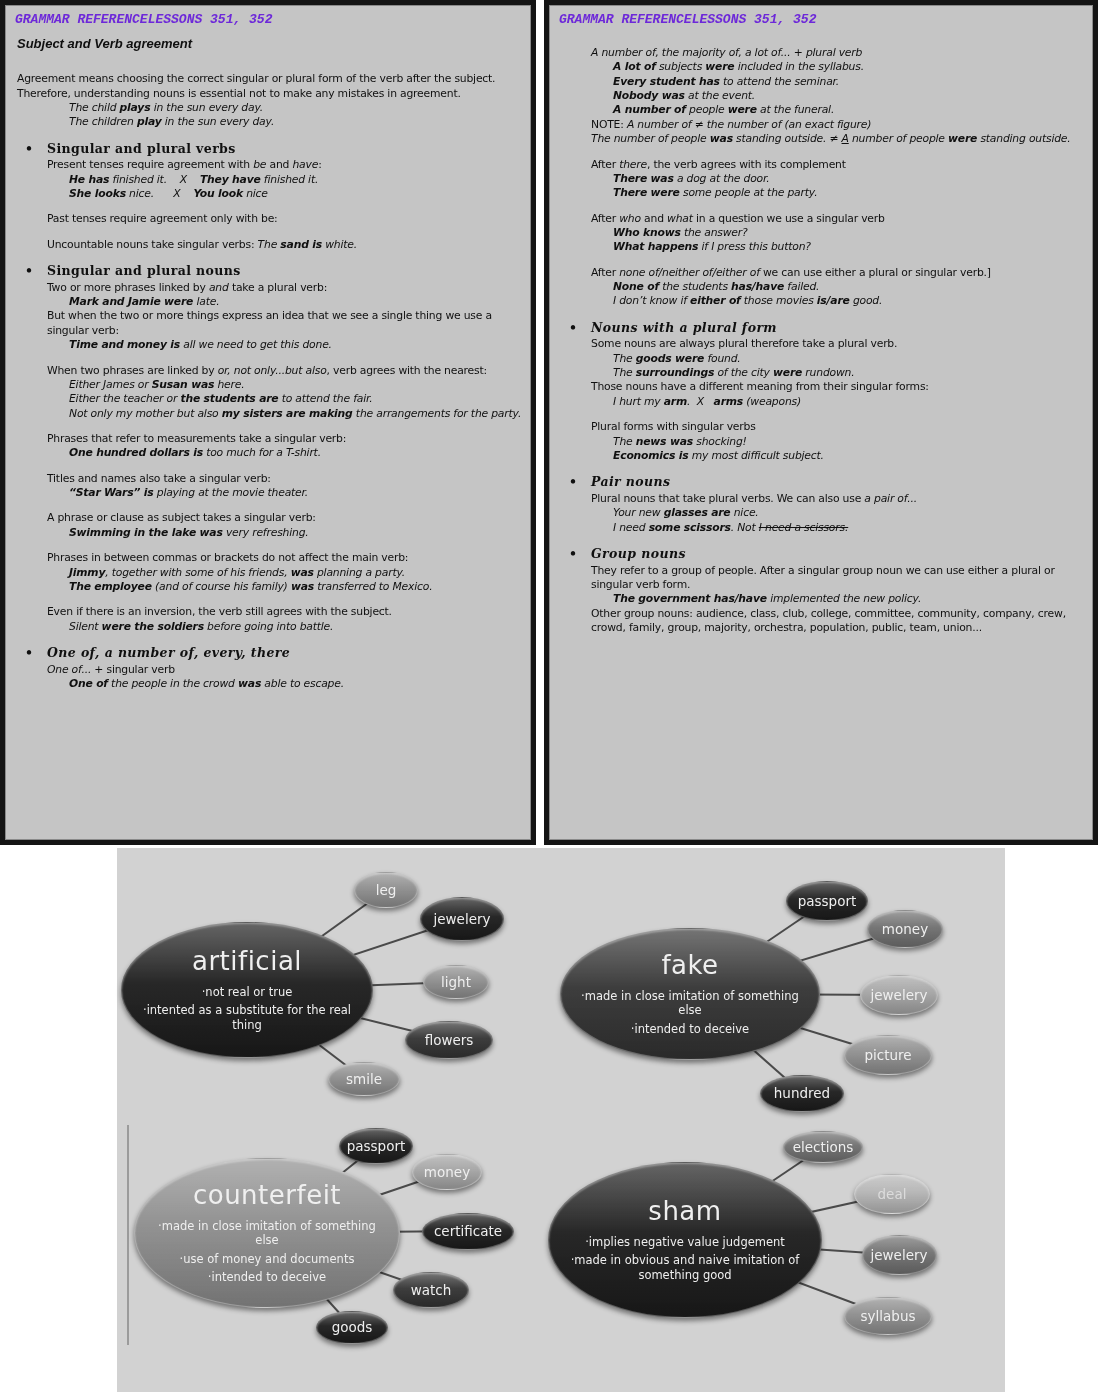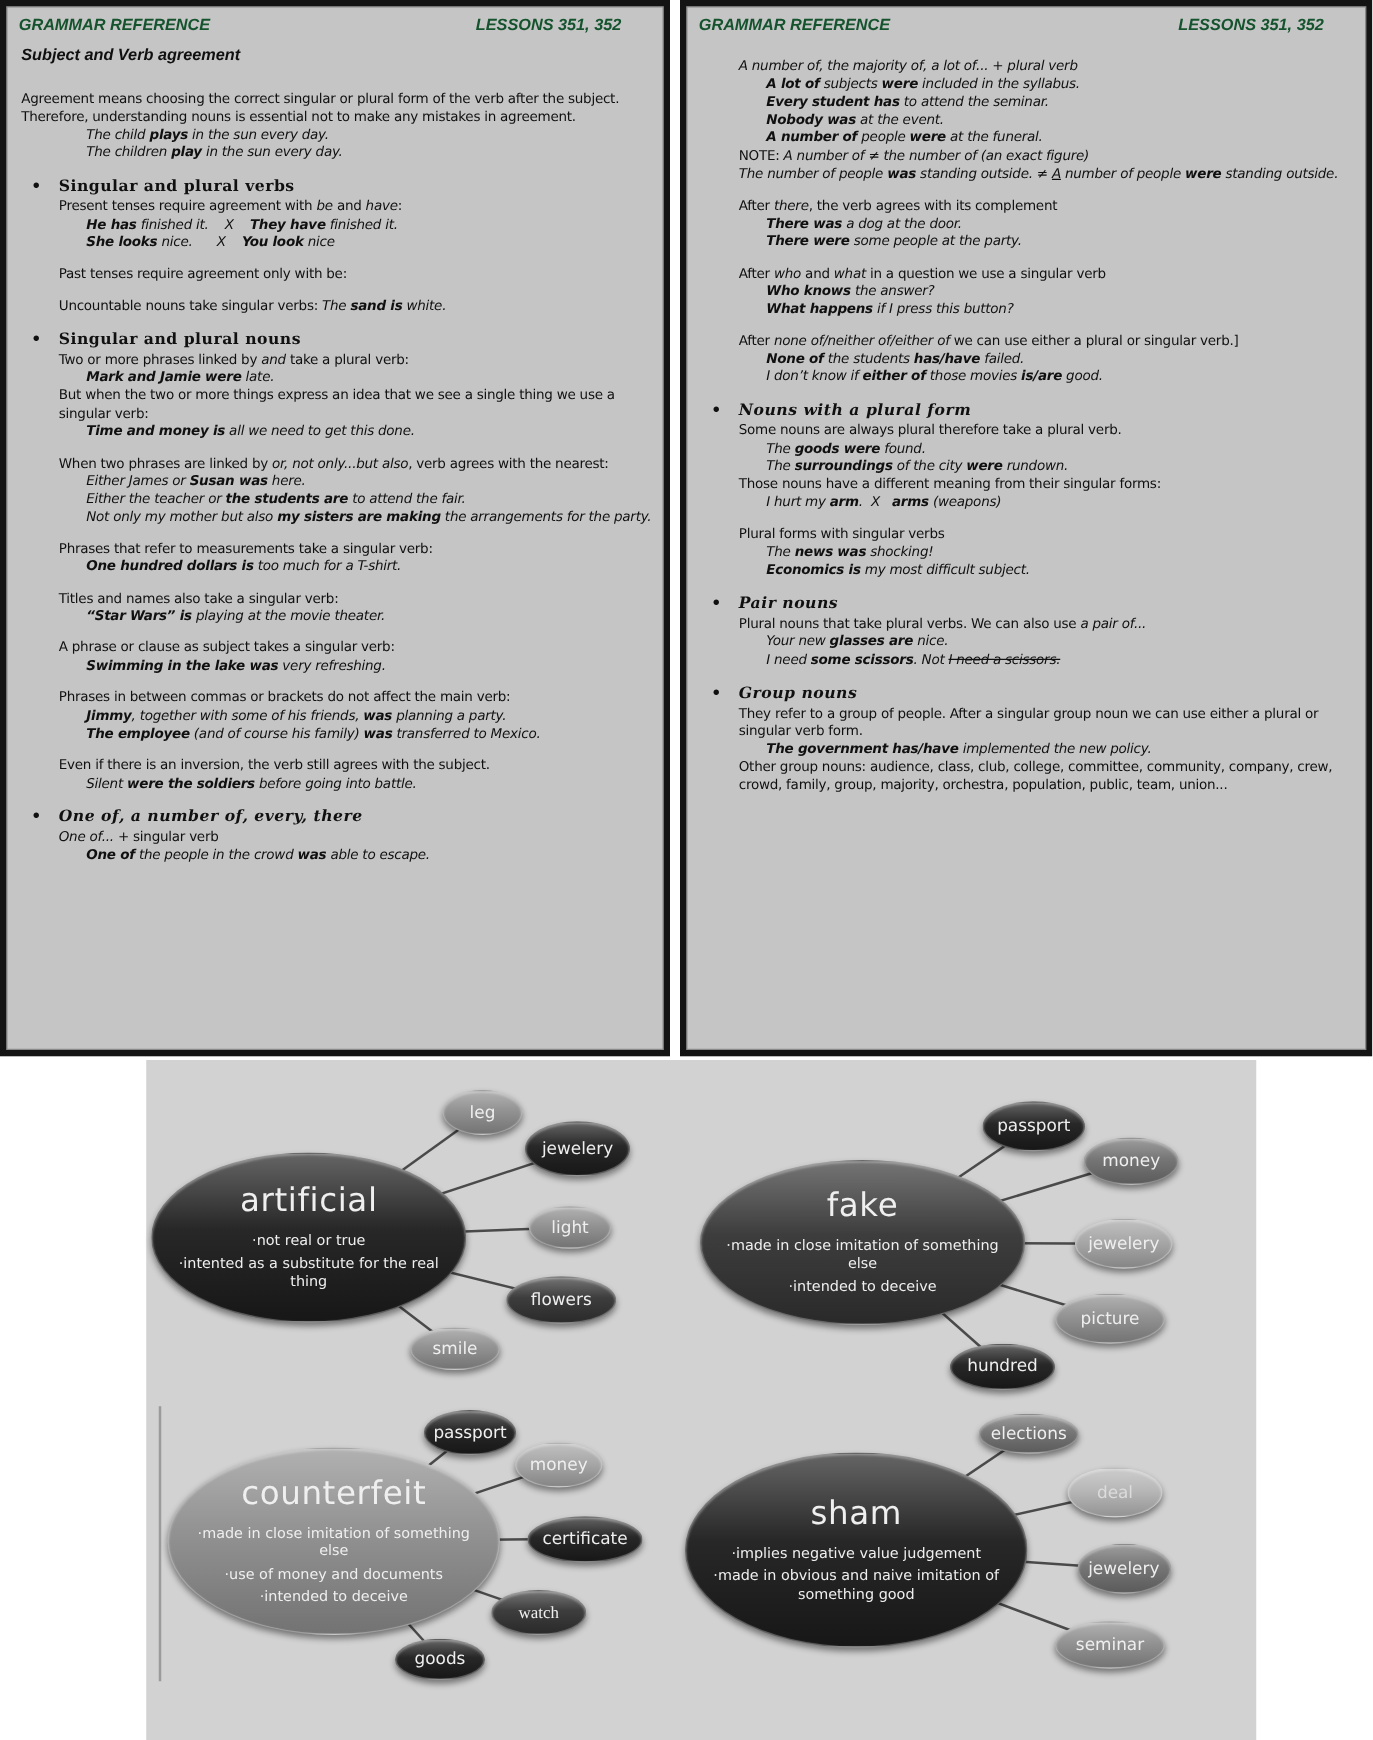--- a/index.html
+++ b/index.html
@@ -5,23 +5,23 @@
   html,body{margin:0;padding:0;background:#fff;}
   .canvas{position:relative;width:1098px;height:1392px;background:#ffffff;overflow:hidden;
           font-family:"DejaVu Sans",sans-serif;}
 
   
   .page{position:absolute;top:0;height:845px;background:#c5c5c5;border:5px solid #141414;
         box-sizing:border-box;padding:7px 8px 6px 8px;overflow:hidden;
         box-shadow:inset 0 0 0 1px #8a8a8a;}
   .page-left{left:0;width:536px;}
   .page-right{left:544px;width:554px;}
-  .page-header{display:flex;justify-content:space-between;align-items:baseline;
-               font-family:Liberation Sans, sans-serif;font-weight:bold;font-style:italic;
-               font-size:13px;color:#14532d;padding:0 26px 8px 2px;}
+  .page-header{display:flex;justify-content:flex-start;align-items:baseline;
+               font-family:Liberation Mono, monospace;font-weight:bold;font-style:italic;
+               font-size:13px;color:#6d28d9;padding:0 26px 8px 2px;}
   .page-body{color:#101010;}
   .line{font-size:10.8px;line-height:1.33;letter-spacing:-0.2px;color:#101010;}
   .ind0{padding-left:4px;}
   .ind1{padding-left:34px;}
   .ind2{padding-left:56px;}
   .title{font-family:Liberation Sans, sans-serif;font-weight:bold;font-style:italic;
          font-size:13px;letter-spacing:0;margin-bottom:20px;}
   .bullet,.bullet-italic{font-family:"DejaVu Serif",serif;font-weight:bold;font-size:12.5px;
          letter-spacing:.4px;position:relative;margin-bottom:1px;}
   .bullet-italic{font-style:italic;}
@@ -231,38 +231,38 @@
       </div>
       <div class="node sat-node shade-dark" style="left: 222px; top: 280px; width: 74px; height: 36px;">
         <span class="sat-label">passport</span>
       </div>
       <div class="node sat-node shade-light" style="left: 295px; top: 306px; width: 70px; height: 36px;">
         <span class="sat-label">money</span>
       </div>
       <div class="node sat-node shade-dark" style="left: 305px; top: 364.5px; width: 92px; height: 37px;">
         <span class="sat-label">certificate</span>
       </div>
-      <div class="node sat-node shade-darkgray" style="left: 276px; top: 424px; width: 76px; height: 36px; font-family: Liberation Serif, serif;">
+      <div class="node sat-node shade-darkgray" style="left: 276px; top: 424px; width: 76px; height: 36px;">
         <span class="sat-label">watch</span>
       </div>
       <div class="node sat-node shade-dark" style="left: 199px; top: 462.5px; width: 72px; height: 33px;">
         <span class="sat-label">goods</span>
       </div>
       <div class="node center-node shade-dark" style="left: 431px; top: 314px; width: 274px; height: 156px;">
         <div class="center-title">sham</div>
         <div class="center-point">implies negative value judgement</div>
         <div class="center-point">made in obvious and naive imitation of something good</div>
       </div>
       <div class="node sat-node shade-mid" style="left: 666px; top: 283px; width: 80px; height: 32px;">
         <span class="sat-label">elections</span>
       </div>
       <div class="node sat-node shade-silver" style="left: 737px; top: 326px; width: 76px; height: 40px;">
         <span class="sat-label">deal</span>
       </div>
       <div class="node sat-node shade-mid" style="left: 744.5px; top: 387px; width: 75px; height: 40px;">
         <span class="sat-label">jewelery</span>
       </div>
       <div class="node sat-node shade-gray" style="left: 727px; top: 449px; width: 88px; height: 38px;">
-        <span class="sat-label">seminar</span>
+        <span class="sat-label">syllabus</span>
       </div>
     </div>
 
 </div>
 
 </body></html>

